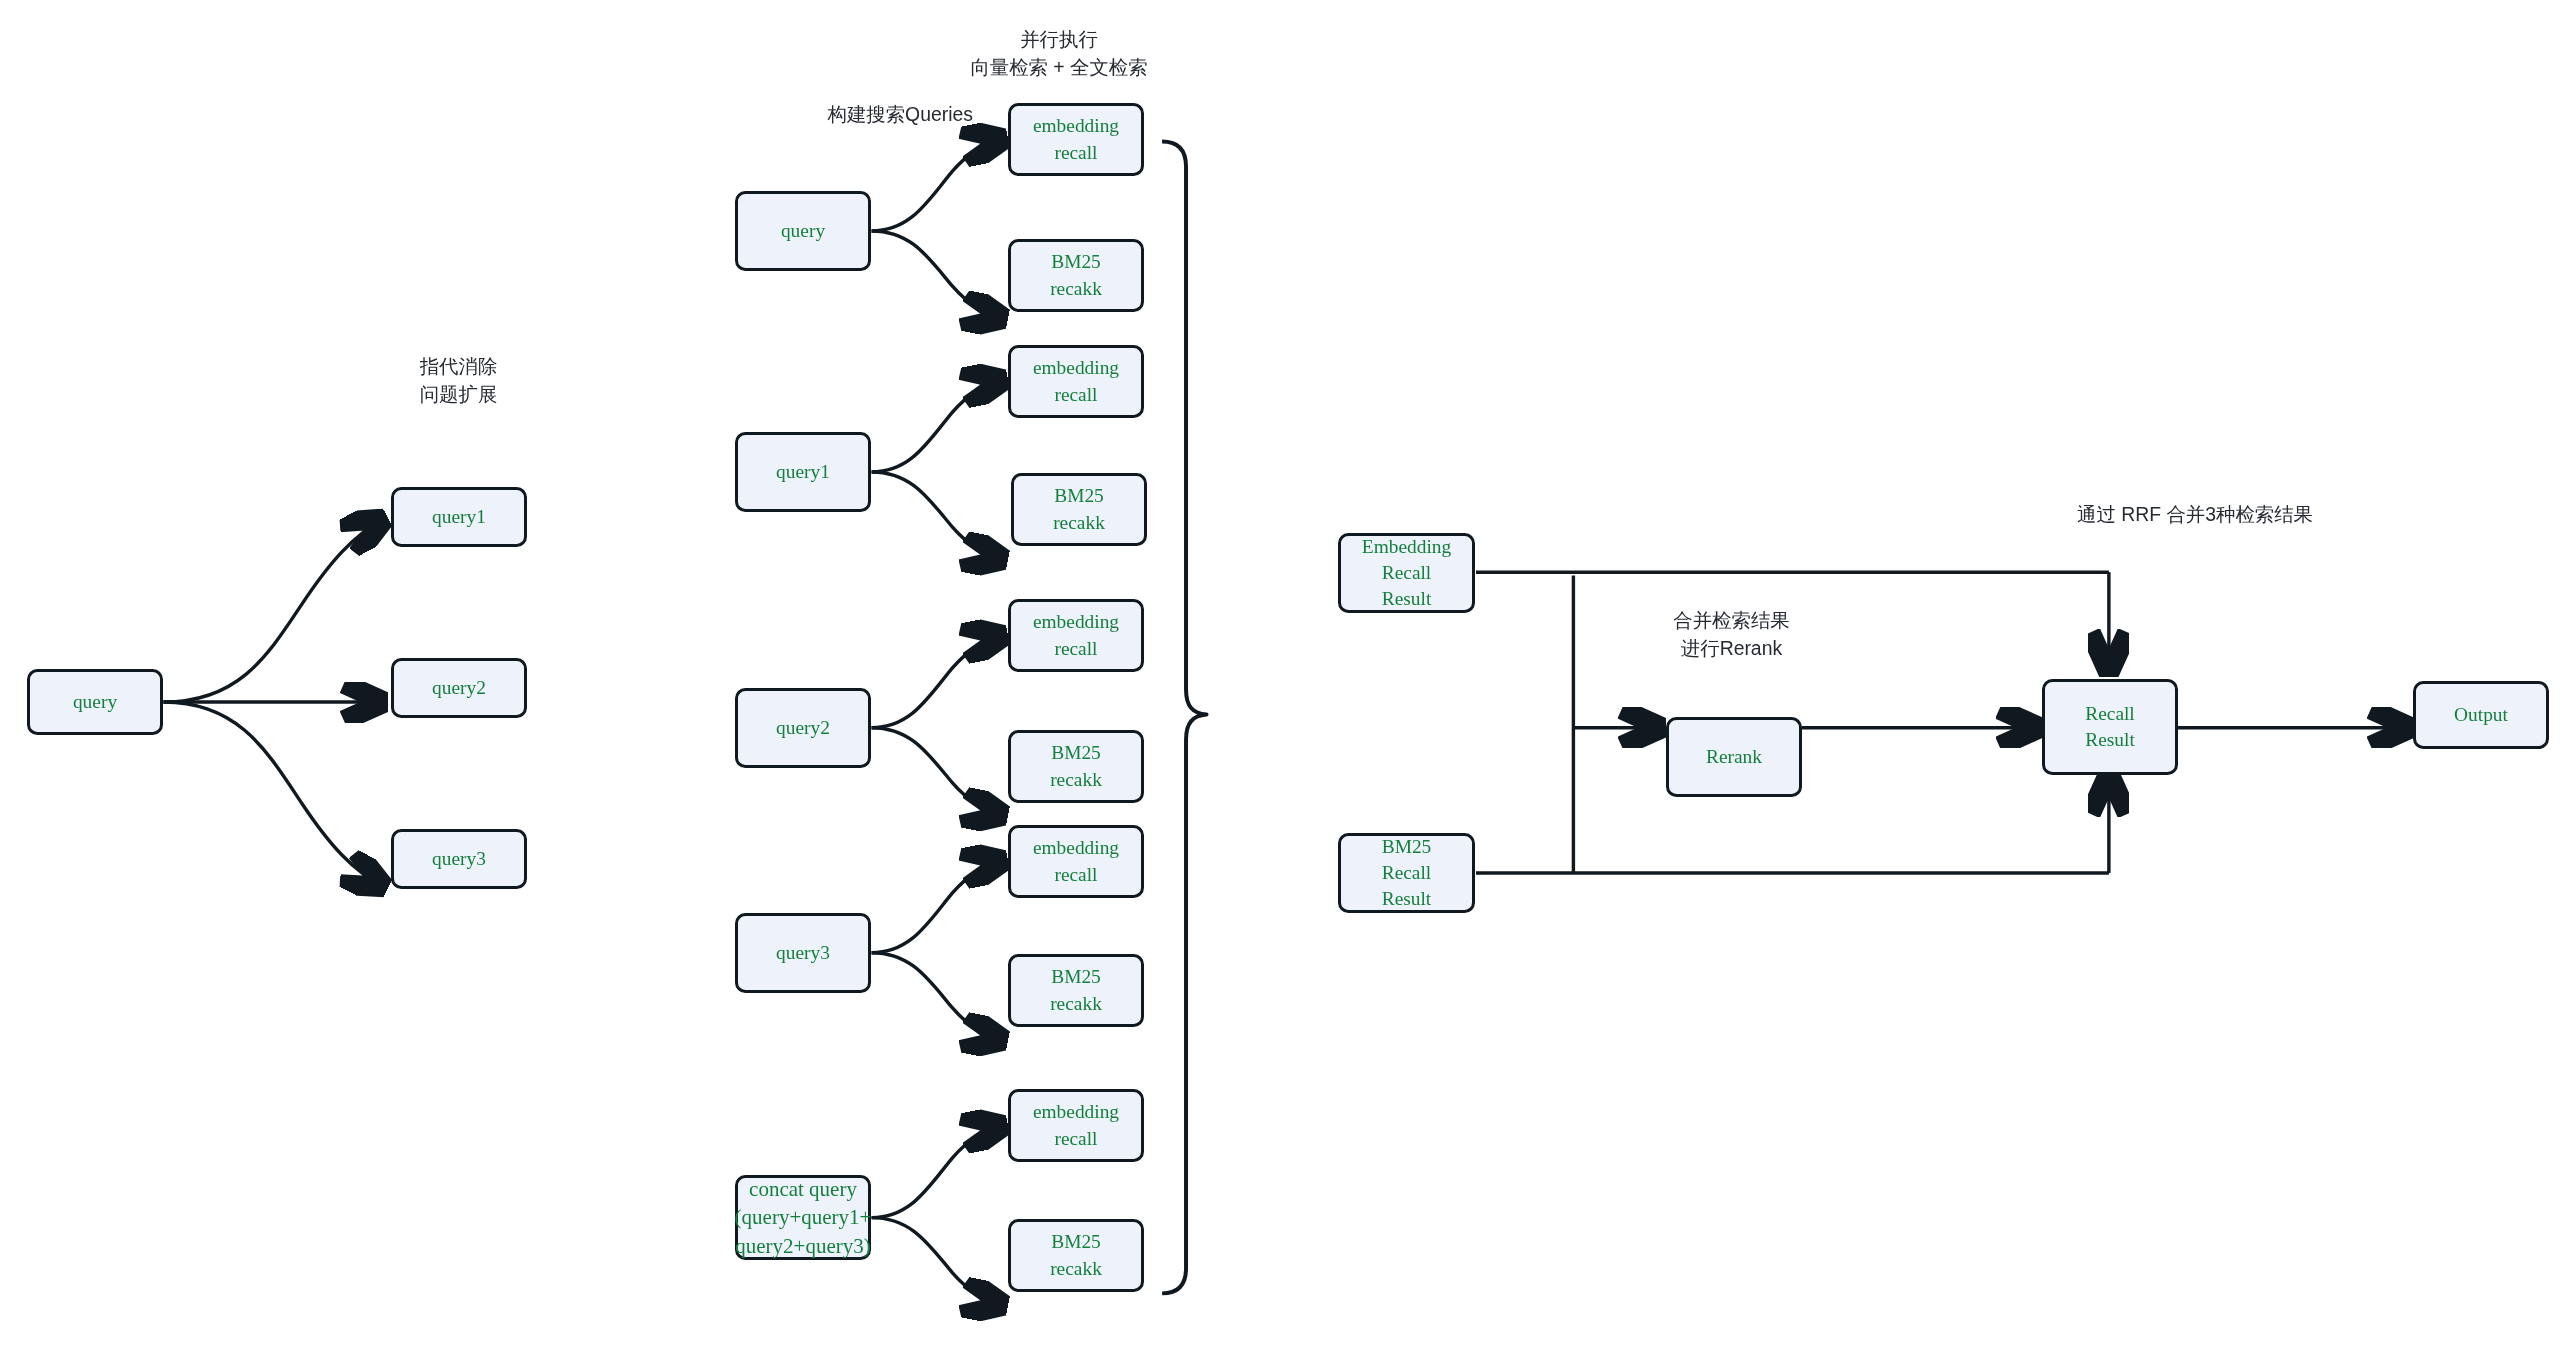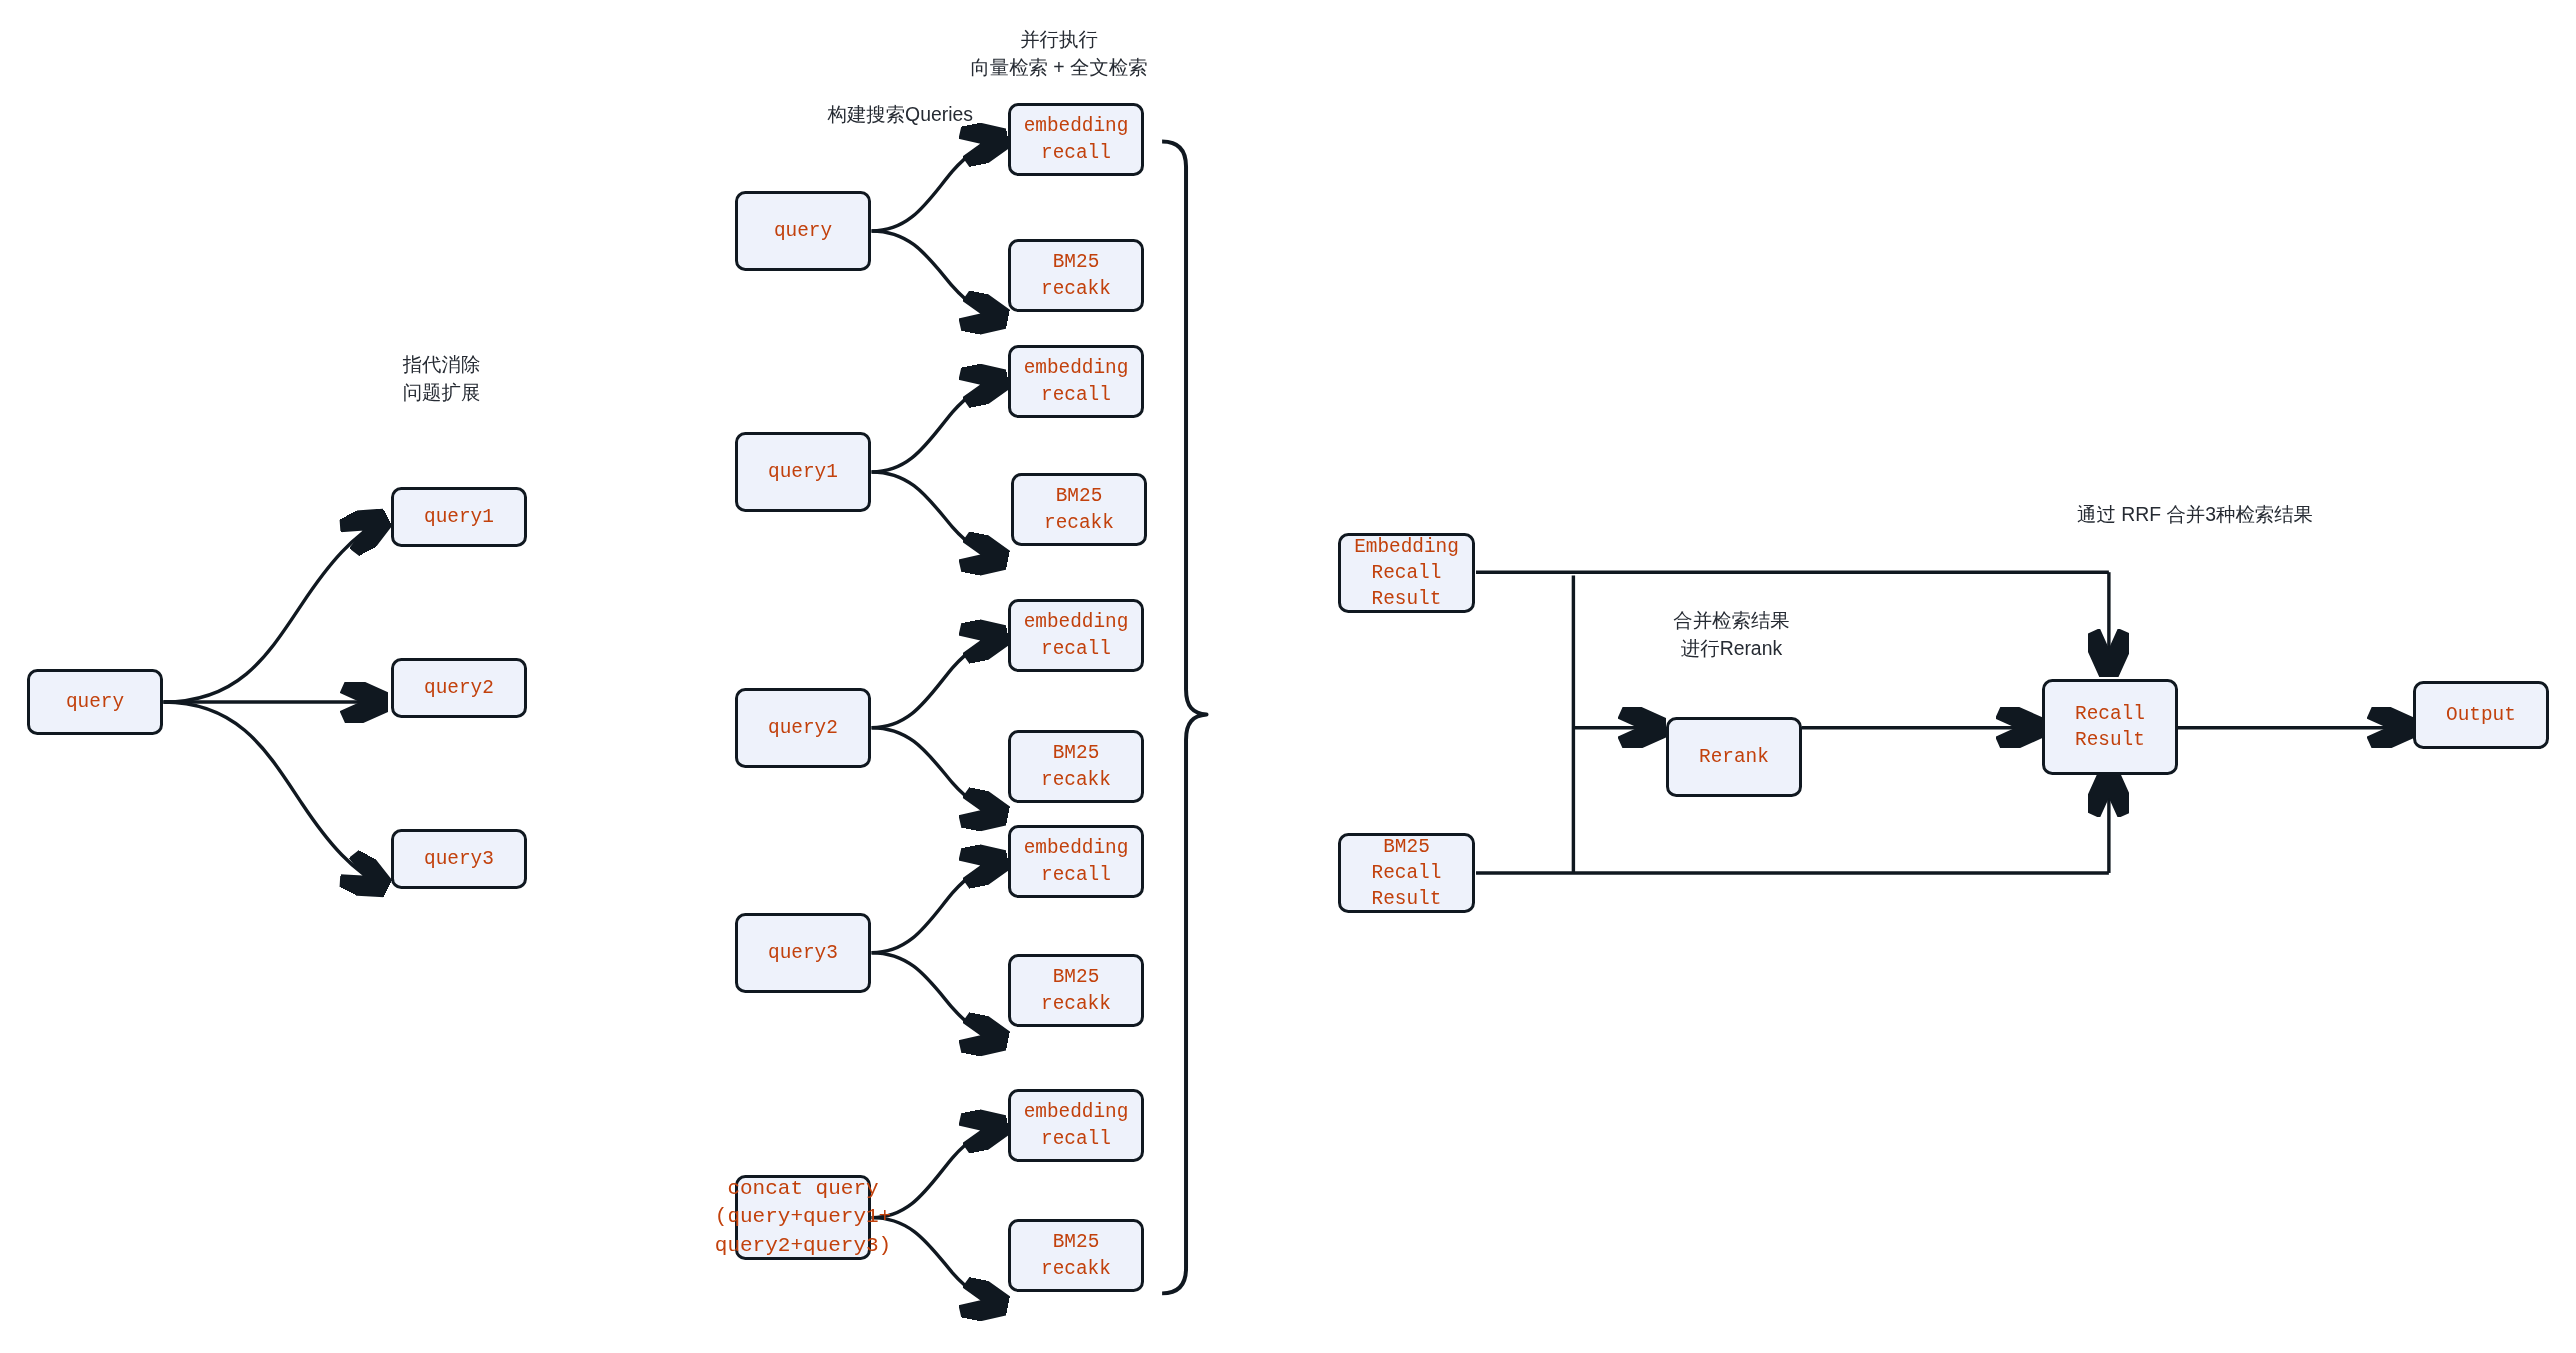--- a/index.html
+++ b/index.html
@@ -15,24 +15,24 @@
   .node{
     position:absolute;
     box-sizing:border-box;
     background:#eef2fb;
     border:3.4px solid #101820;
     border-radius:10.3px;
     display:flex;
     align-items:center;
     justify-content:center;
     text-align:center;
-    color:#c2410c;
+    color:#15803d;
     line-height:1.35;
     font-size:19.4px;
-    font-family:Liberation Mono, monospace;
+    font-family:Liberation Serif, serif;
     white-space:pre-line;
     padding:2.3px 4.6px;
   }
   .node.sm{font-size:21px;}
   .note{
     position:absolute;
     color:#262b33;
     font-size:19.4px;
     line-height:1.42;
     white-space:pre-line;
@@ -106,21 +106,21 @@
     <path d="M2591,1532 L 3702,1532"></path>
     <path d="M3702,1532 L 3702,1360" marker-end="url(#ah)"></path>
 
     <path d="M2762,1277 L 2915,1277" marker-end="url(#ah)"></path>
 
     <path d="M3163,1277 L 3578,1277" marker-end="url(#ah)"></path>
 
     <path d="M3823,1277 L 4230,1277" marker-end="url(#ah)"></path>
   </svg>
 
-  <div class="note" style="left:373px; top:353px; width:137px;font-family:Liberation Mono, monospace;">指代消除
+  <div class="note" style="left:390px; top:353px; width:137px;">指代消除
 问题扩展</div>
 
   <div class="note left" style="left:734px; top:101px; width:239px;">构建搜索Queries</div>
 
   <div class="note" style="left:911px; top:26px; width:296px;">并行执行
 向量检索 + 全文检索</div>
 
 
   <div class="note" style="left:1606px; top:607px; width:251px;">合并检索结果
 进行Rerank</div>

